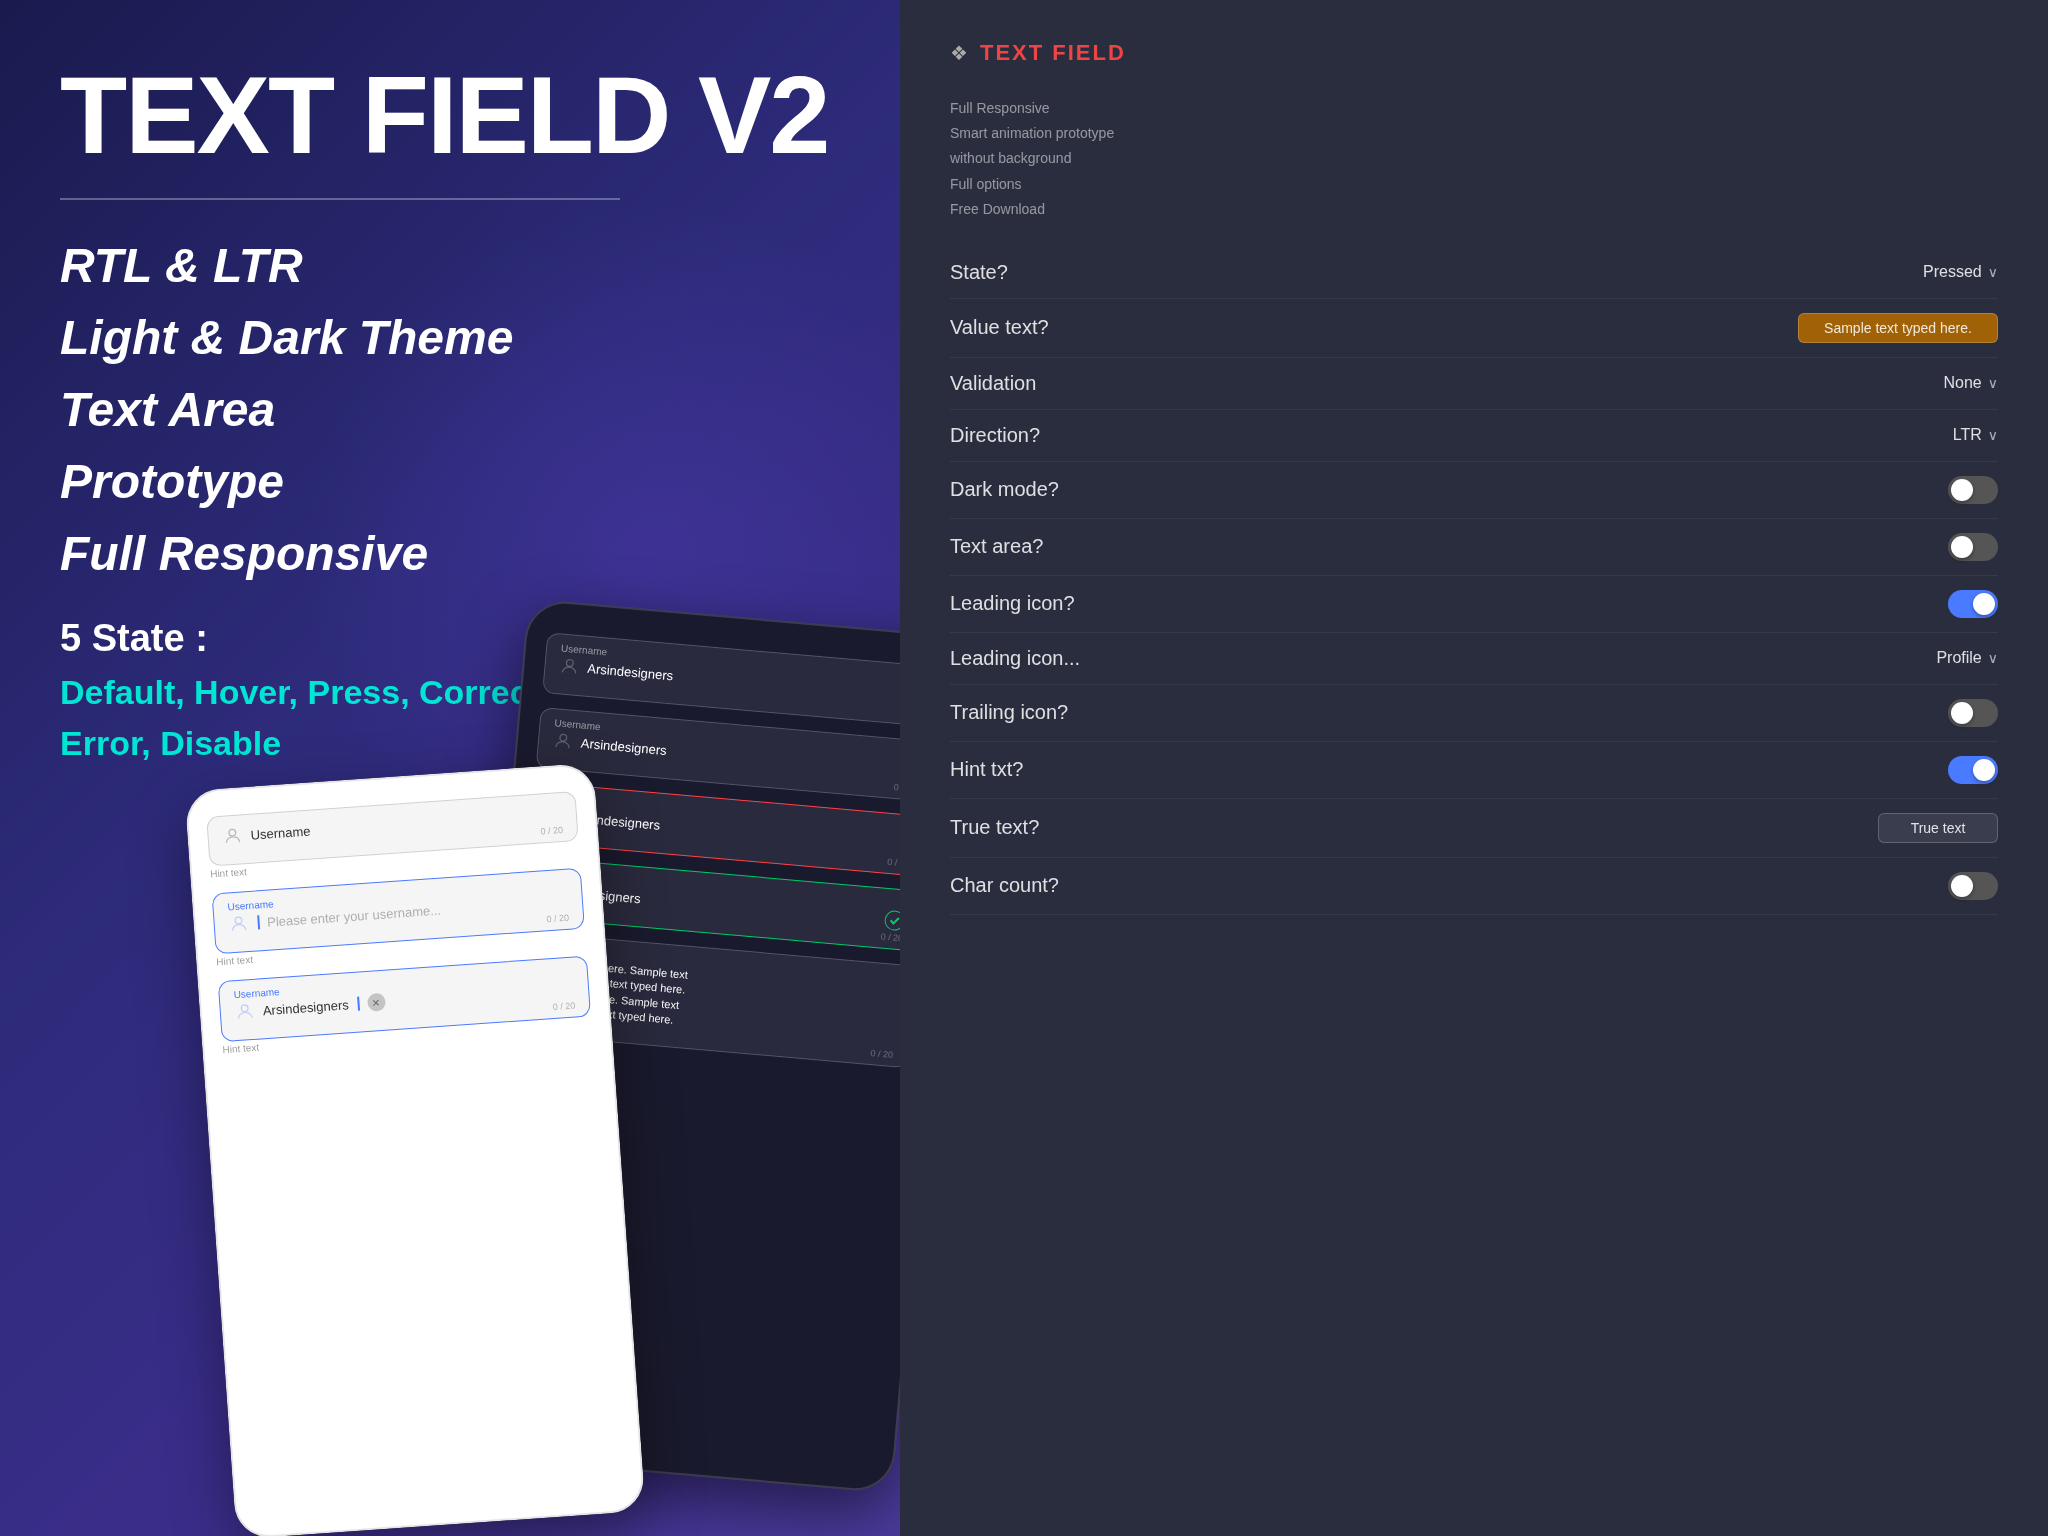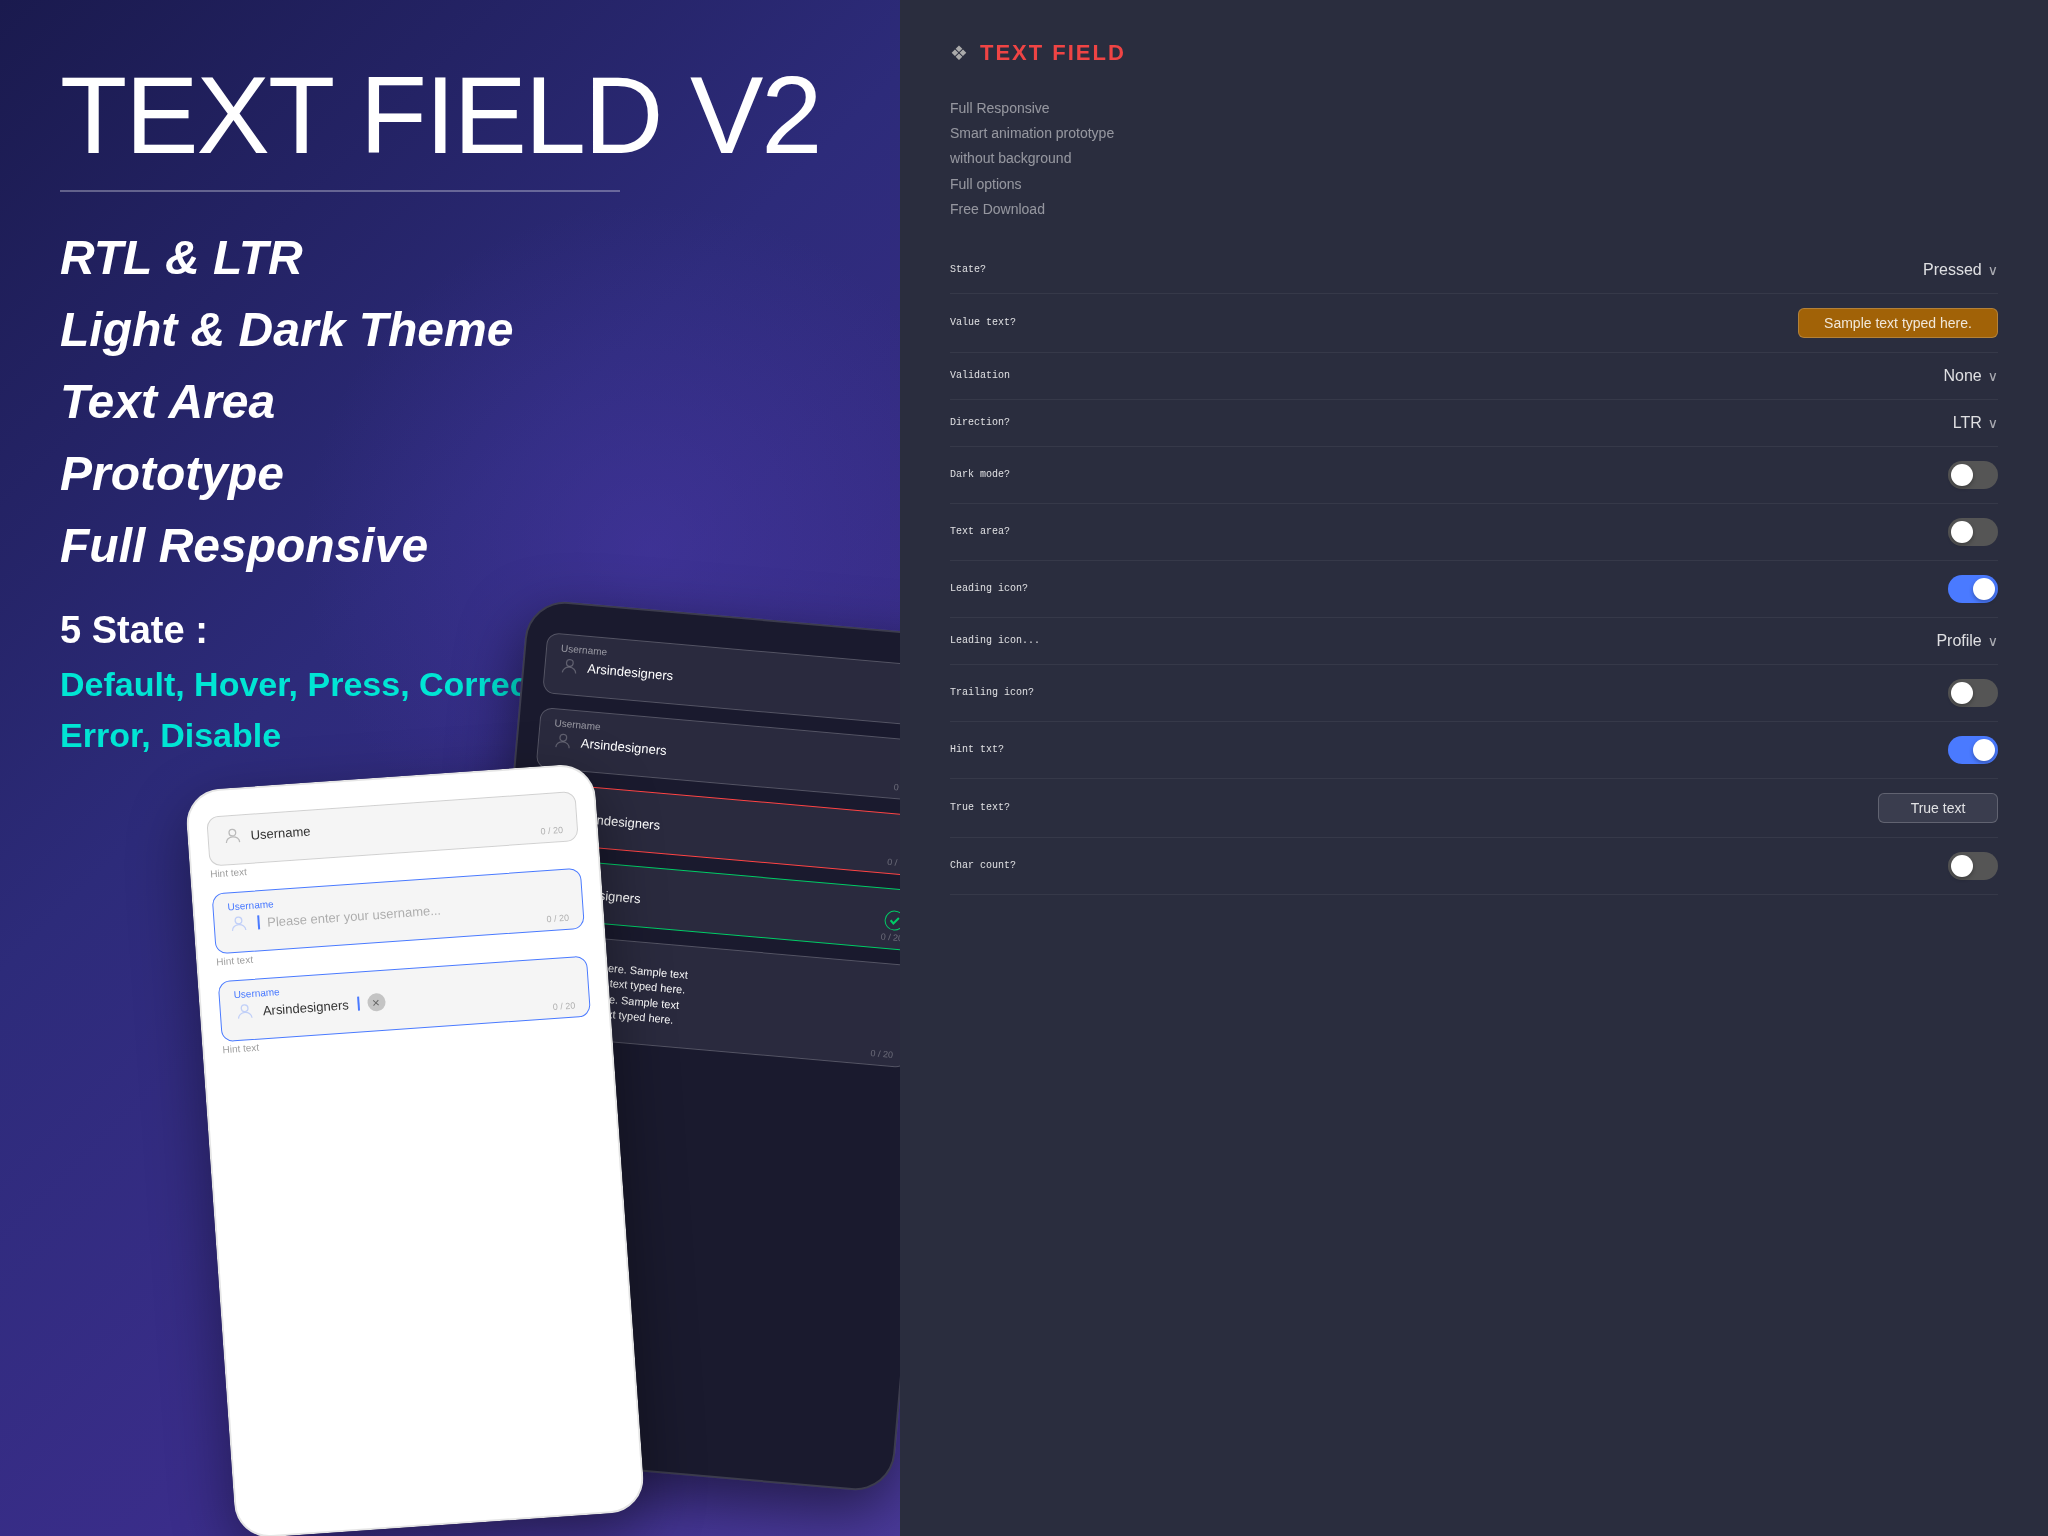--- a/index.html
+++ b/index.html
@@ -28,25 +28,25 @@
       right: -100px;
       width: 700px;
       height: 700px;
       border-radius: 50%;
       background: radial-gradient(circle, rgba(80,60,180,0.4) 0%, transparent 70%);
       pointer-events: none;
     }
 
     .main-title {
       font-size: 110px;
-      font-weight: 400;
+      font-weight: 700;
       color: #ffffff;
       line-height: 1.0;
       letter-spacing: -2px;
-      margin-bottom: 20px;
+      margin-bottom: 28px;
       position: relative;
       z-index: 2;
     }
 
     .divider {
       width: 560px;
       height: 2px;
       background: rgba(255,255,255,0.3);
       margin-bottom: 30px;
       position: relative;
@@ -360,24 +360,23 @@
 
     .prop-row {
       display: flex;
       align-items: center;
       justify-content: space-between;
       padding: 14px 0;
       border-bottom: 1px solid rgba(255,255,255,0.06);
     }
 
     .prop-label {
-      font-size: 10px;
+      font-size: 20px;
       color: rgba(255,255,255,0.85);
       font-weight: 400;
-      font-family: Liberation Mono, monospace;
     }
 
     .prop-dropdown {
       display: flex;
       align-items: center;
       gap: 6px;
       cursor: pointer;
     }
 
     .prop-dropdown-text {

